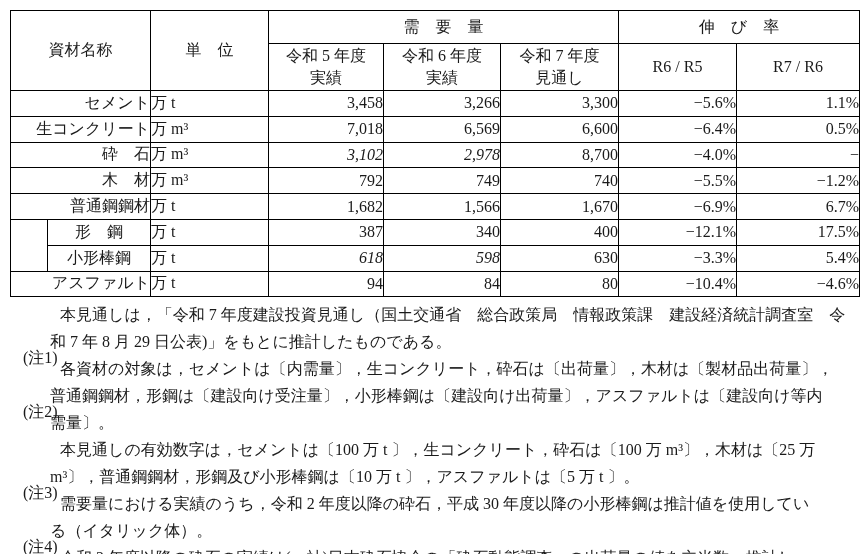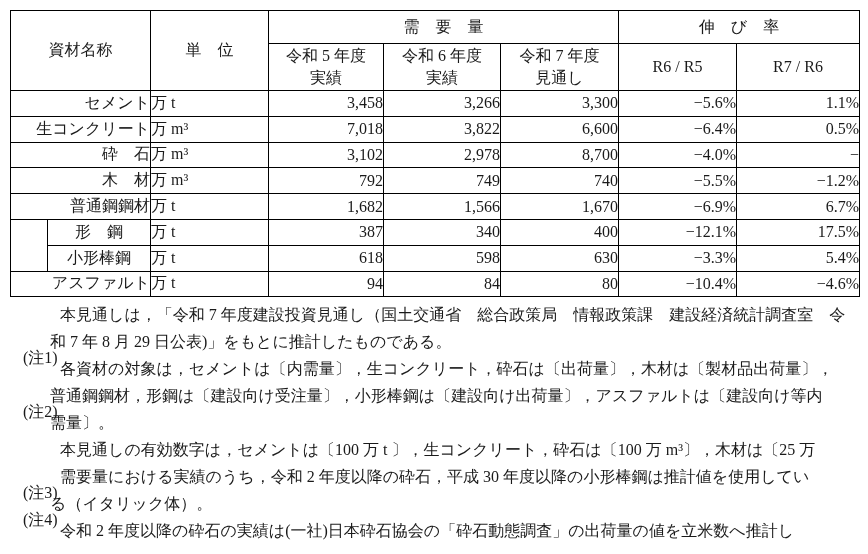--- a/index.html
+++ b/index.html
@@ -33,21 +33,21 @@
   }
   tr.group-row { height: 33px; }
   tr.subhead-row { height: 47px; }
   tbody tr { height: 25.8px; }
   th { text-align: center; }
   .hline { line-height: 22px; text-align: center; }
   td.name { text-align: right; padding-left: 9px; }
   td.name-sub { text-align: center; padding-left: 8px; }
   td.spacer { border-top-style: hidden; }
   td.num, td.pct { text-align: right; padding-right: 22px; }
-  .italic { }
+  .italic { font-style: italic; }
 
   
   .notes {
     position: absolute;
     left: 23px;
     top: 301px;
     width: 838px;
     font-size: 16px;
   }
   .note { position: relative; padding-left: 27px; }
@@ -102,21 +102,21 @@
         <td class="num">3,458</td>
         <td class="num">3,266</td>
         <td class="num">3,300</td>
         <td class="pct">−5.6%</td>
         <td class="pct">1.1%</td>
       </tr>
       <tr>
         <td colspan="2" class="name">生コンクリート</td>
         <td class="unit">万 m³</td>
         <td class="num">7,018</td>
-        <td class="num">3,822</td>
+        <td class="num">6,569</td>
         <td class="num">6,600</td>
         <td class="pct">−6.4%</td>
         <td class="pct">0.5%</td>
       </tr>
       <tr>
         <td colspan="2" class="name">砕　石</td>
         <td class="unit">万 m³</td>
         <td class="num italic">3,102</td>
         <td class="num italic">2,978</td>
         <td class="num">8,700</td>
@@ -180,20 +180,21 @@
     </div>
     <div class="note">
       <span class="note-label">(注2)</span>
       <div class="line first">各資材の対象は，セメントは〔内需量〕，生コンクリート，砕石は〔出荷量〕，木材は〔製材品出荷量〕，</div>
       <div class="line">普通鋼鋼材，形鋼は〔建設向け受注量〕，小形棒鋼は〔建設向け出荷量〕，アスファルトは〔建設向け等内</div>
       <div class="line">需量〕。</div>
     </div>
     <div class="note">
       <span class="note-label">(注3)</span>
       <div class="line first">本見通しの有効数字は，セメントは〔100 万 t 〕，生コンクリート，砕石は〔100 万 m³〕，木材は〔25 万</div>
+      <div class="line">m³〕，普通鋼鋼材，形鋼及び小形棒鋼は〔10 万 t 〕，アスファルトは〔5 万 t 〕。</div>
     </div>
     <div class="note">
       <span class="note-label">(注4)</span>
       <div class="line first">需要量における実績のうち，令和 2 年度以降の砕石，平成 30 年度以降の小形棒鋼は推計値を使用してい</div>
       <div class="line">る（イタリック体）。</div>
     </div>
     <div class="note">
       <span class="note-label">(注5)</span>
       <div class="line first">令和 2 年度以降の砕石の実績は(一社)日本砕石協会の「砕石動態調査」の出荷量の値を立米数へ推計し</div>
 

